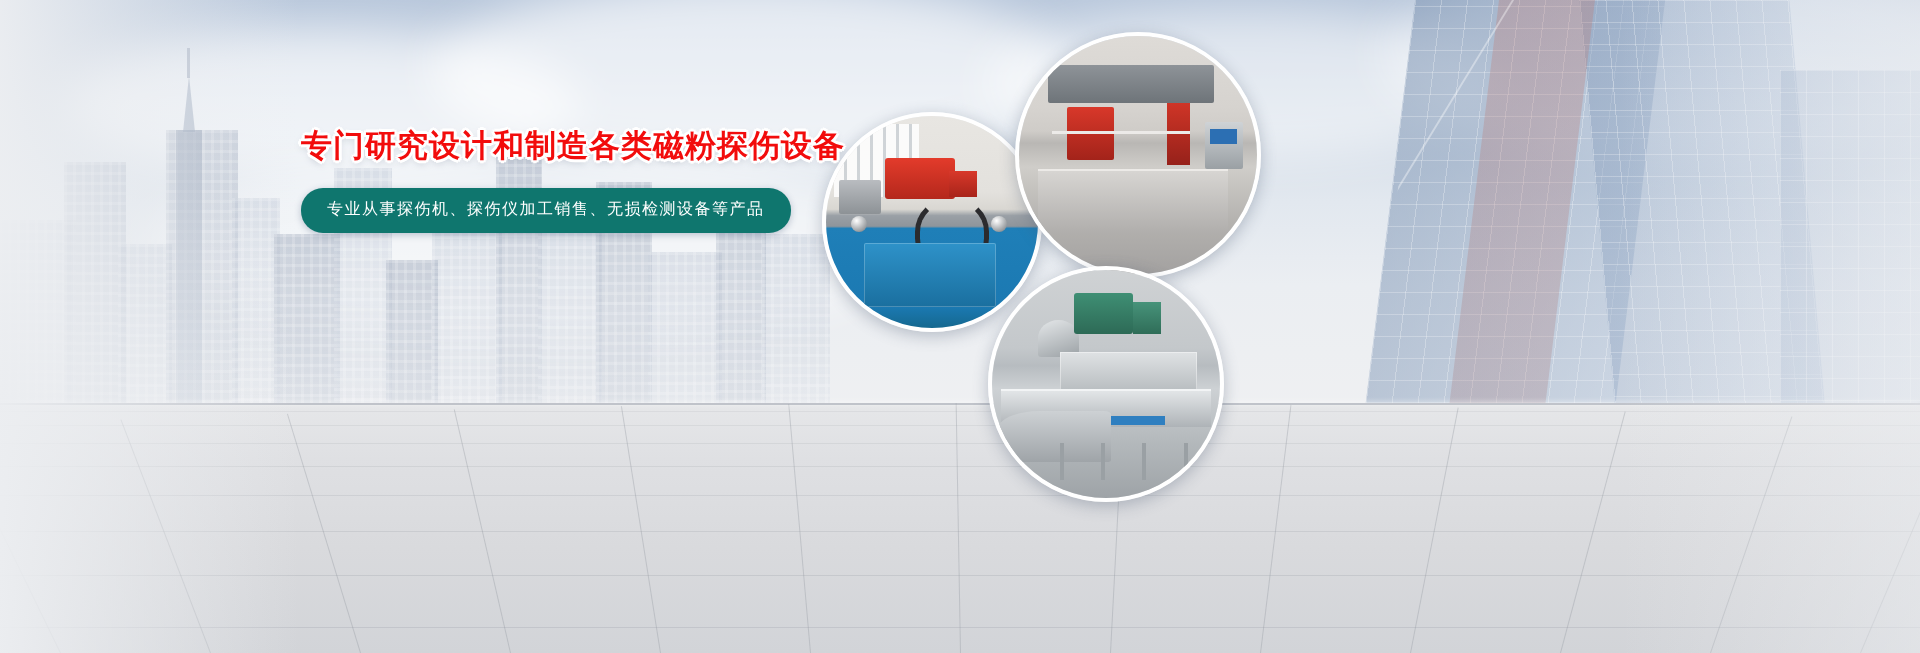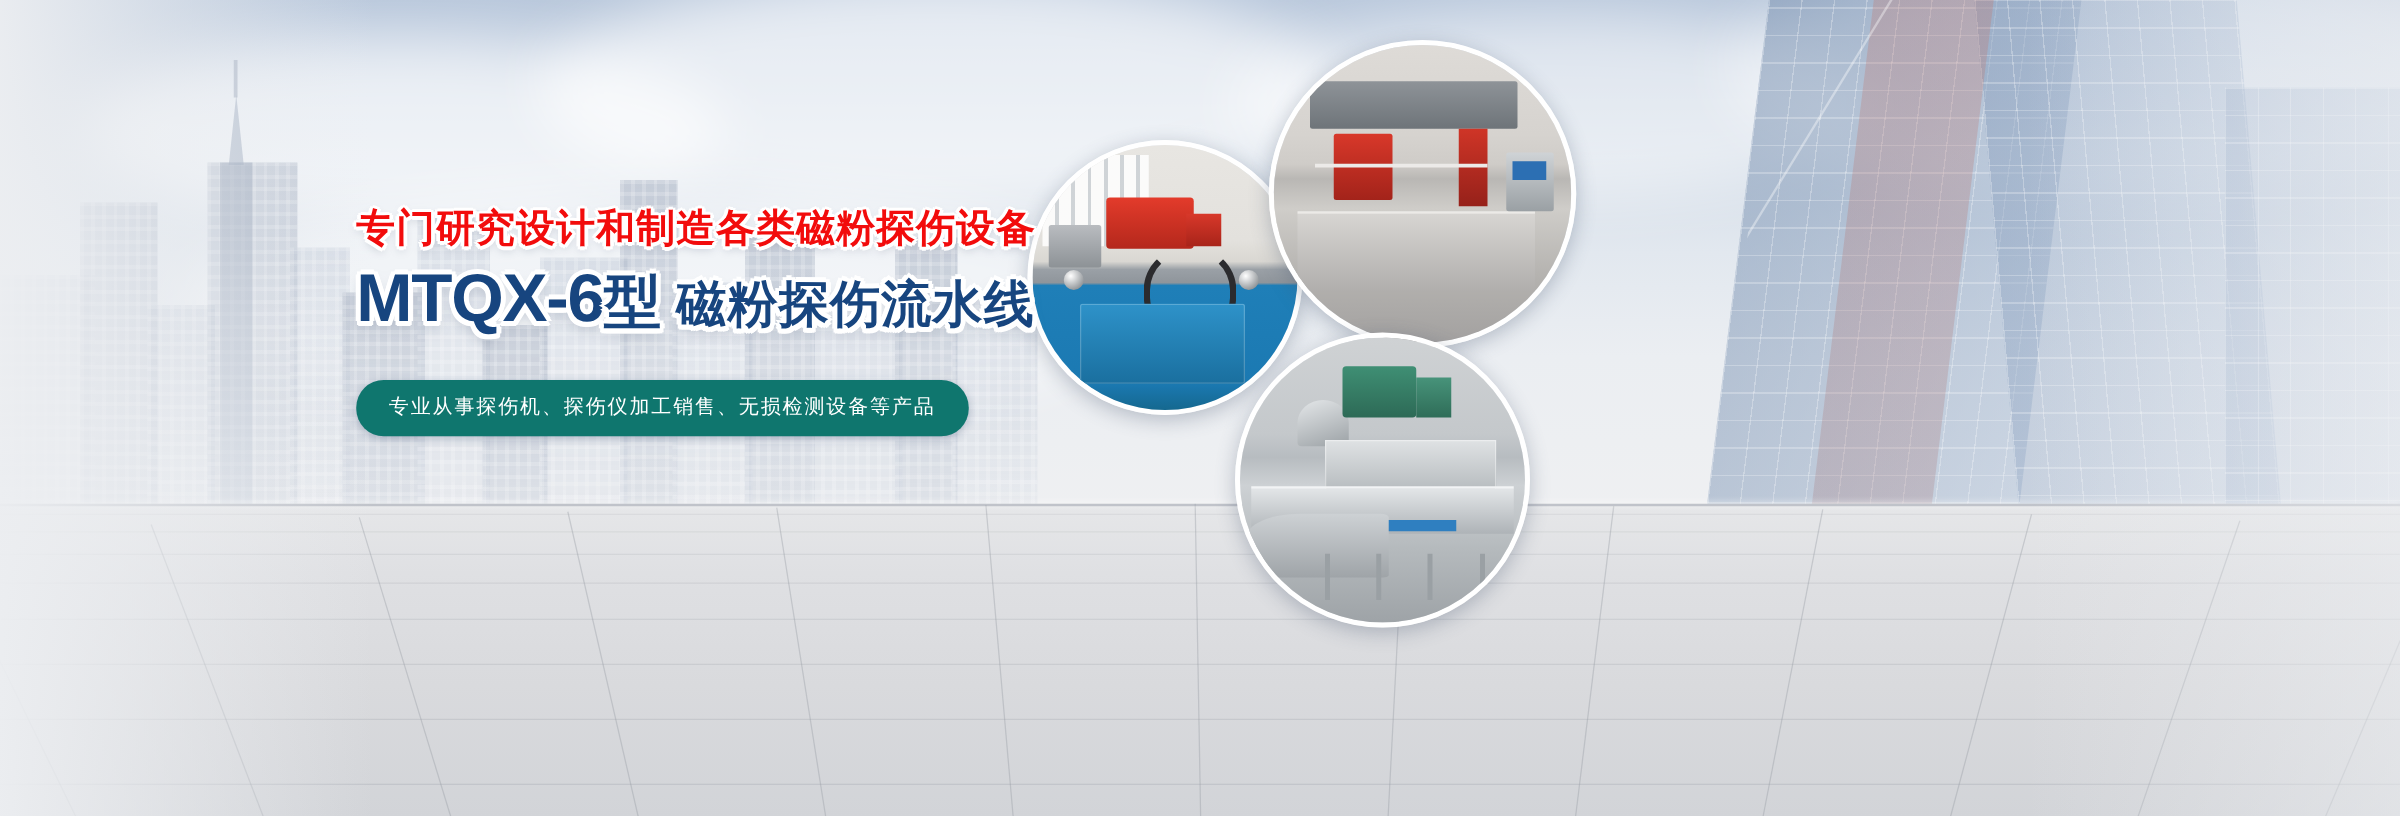--- a/index.html
+++ b/index.html
@@ -100,23 +100,22 @@
   .fade-l, .fade-r {
     position: absolute; top: 0; height: 653px; width: 300px;
     pointer-events: none;
   }
   .fade-l { left: 0;  background: linear-gradient(90deg, rgba(236,238,241,.95), rgba(236,238,241,0)); }
   .fade-r { right: 0; background: linear-gradient(270deg, rgba(236,238,241,.55), rgba(236,238,241,0)); }
 
   
   .copy {
     position: absolute;
-    left: 285px; top: 126px;
+    left: 301px; top: 126px;
     width: 700px;
-    margin-top: 37px;
   }
   .headline-red {
     font-size: 31px;
     font-weight: bold;
     color: #f20c0c;
     letter-spacing: 1px;
     line-height: 40px;
     white-space: nowrap;
     text-shadow:
       -2px -2px 0 #fff,  2px -2px 0 #fff,
@@ -476,21 +475,18 @@
       <span class="leg" style="left:48%;"></span>
       <span class="leg" style="left:66%;"></span>
       <span class="leg" style="left:84%;"></span>
     </div>
   </div>
 
   <div class="copy">
 
     <div class="headline-red">专门研究设计和制造各类磁粉探伤设备</div>
 
-    <div class="headline-blue">
-      <span class="model"><span>MTQX-6</span><span class="cn">型</span></span><span class="sub">磁粉探伤流水线</span>
-    </div>
 
     <div class="pill">专业从事探伤机、探伤仪加工销售、无损检测设备等产品</div>
 
   </div>
 
 </div>
 
 </body></html>

